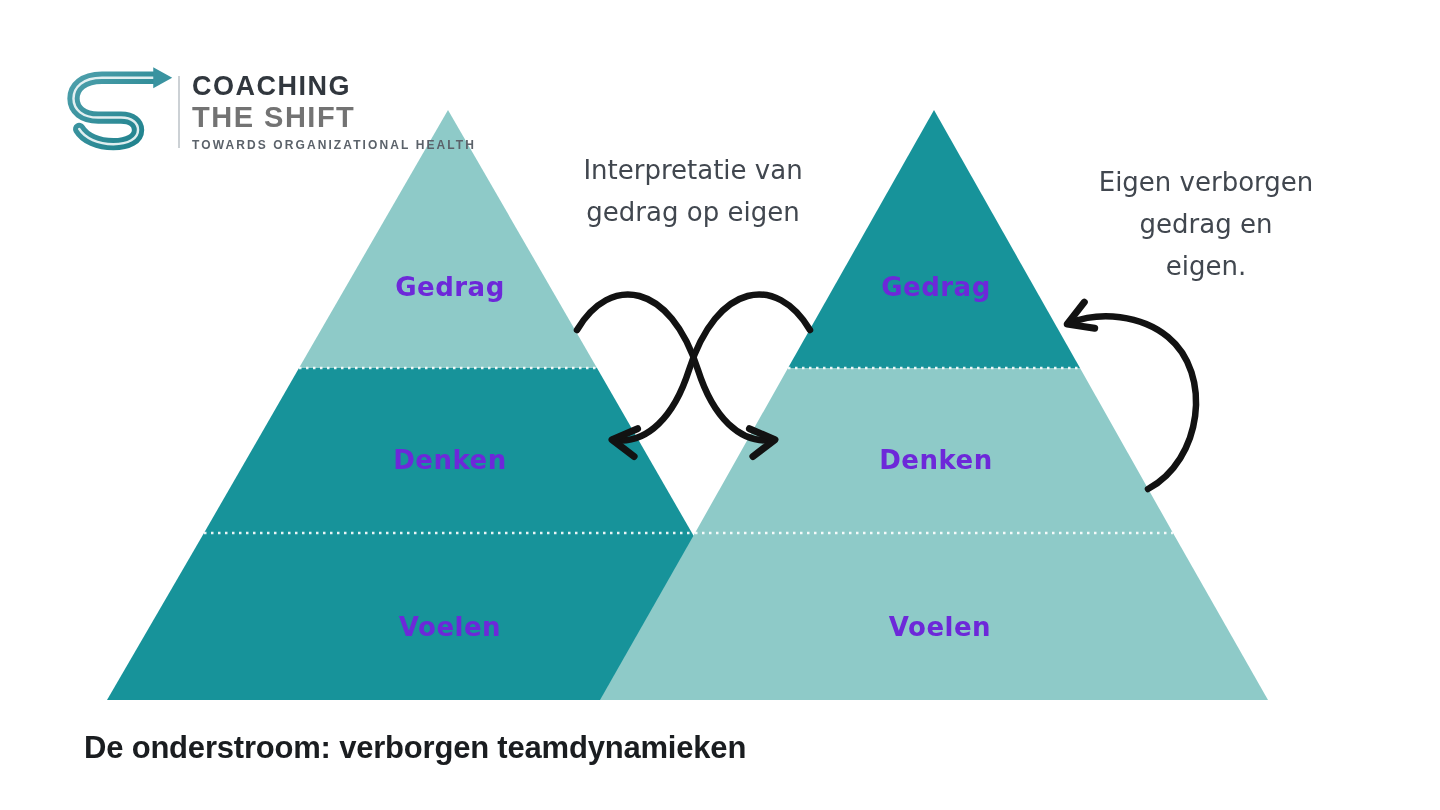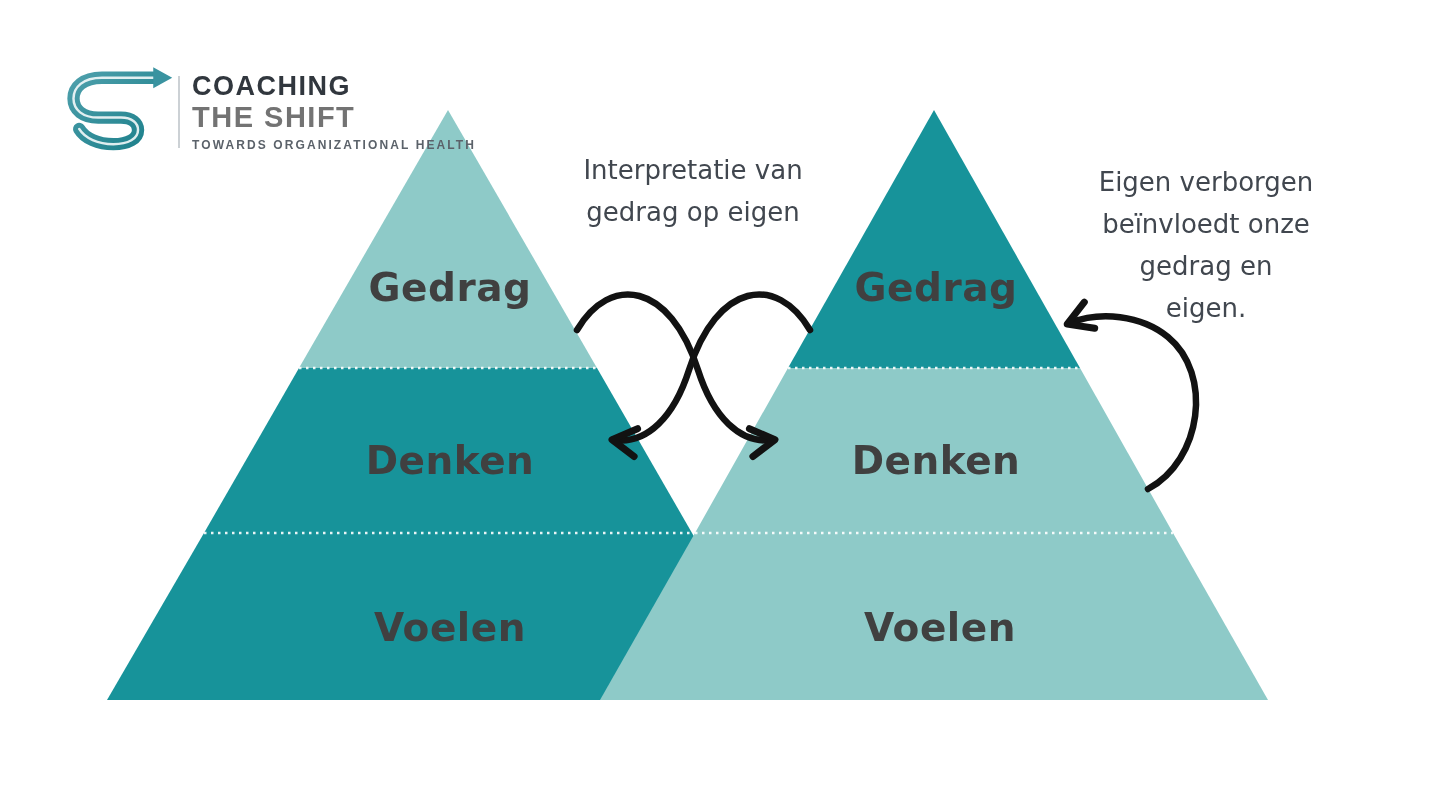--- a/index.html
+++ b/index.html
@@ -12,21 +12,21 @@
 
   
   .fill-light{fill:#8ecac8;}
   .fill-dark{fill:#17939a;}
   .divider-dotted{stroke:#ffffff;stroke-width:2.6;stroke-dasharray:2.5 4.5;opacity:.9;fill:none;}
   .arrow-path{stroke:#121212;stroke-width:6.5;fill:none;stroke-linecap:round;}
 
   
   .p-label{
     position:absolute;transform:translate(-50%,-50%);
-    color:#404040;font-weight:700;font-size:39px;letter-spacing:.5px;
+    color:#6d28d9;font-weight:700;font-size:26px;letter-spacing:.5px;
     white-space:nowrap;
   }
 
   
   .annotation{
     position:absolute;transform:translateX(-50%);
     color:#41474f;font-size:26px;line-height:42px;text-align:center;
     white-space:nowrap;
   }
   .annotation-left{left:693px;top:137px;margin-top:12px;}
@@ -112,19 +112,19 @@
   <div class="p-label" style="left:936px;top:460px;">Denken</div>
   <div class="p-label" style="left:940px;top:627px;">Voelen</div>
 
   <div class="annotation annotation-left">
     <div>Interpretatie van</div>
     <div>gedrag op eigen</div>
   </div>
 
   <div class="annotation annotation-right">
     <div>Eigen verborgen</div>
-    <div>beïnvloedt onze</div>
     <div>gedrag en</div>
     <div>eigen.</div>
   </div>
 
+  <div class="footer-title">De onderstroom: verborgen teamdynamieken</div>
 
 </div>
 
 </body></html>

